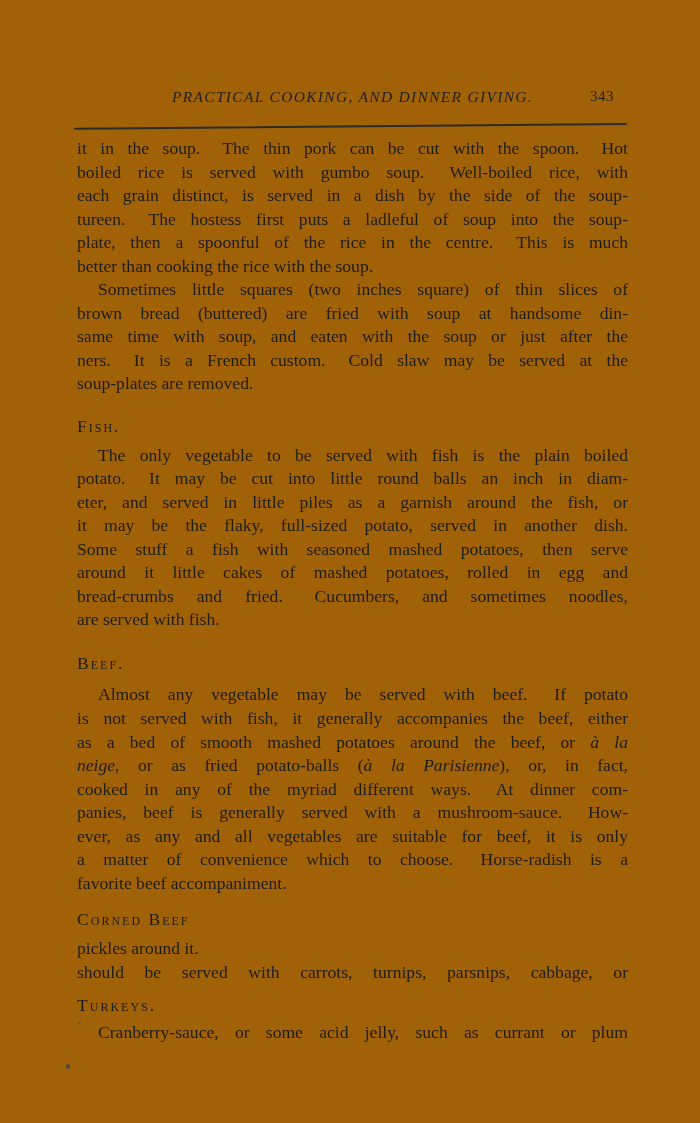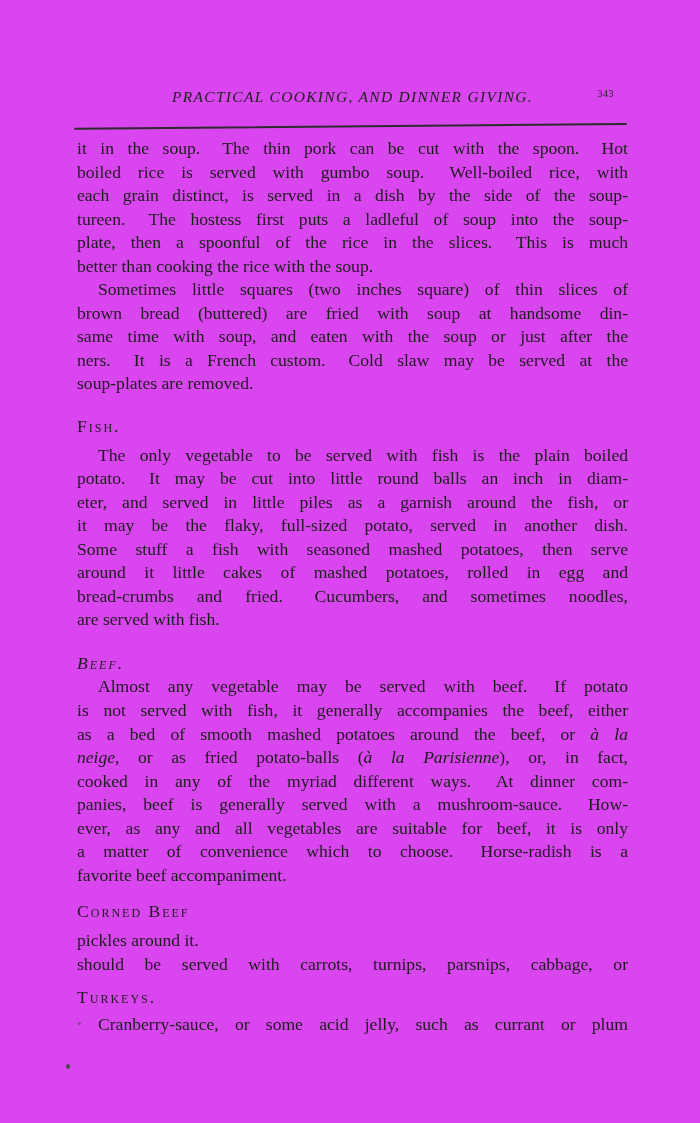--- a/index.html
+++ b/index.html
@@ -1,52 +1,52 @@
 <!DOCTYPE html>
 <html><head>
 <meta charset="utf-8">
 <style>
   html,body { margin:0; padding:0; }
   body { background:#e9e9e6; font-family:"Liberation Serif","DejaVu Serif",serif; }
   .page {
     position:relative; width:700px; height:1123px; margin:0 auto;
-    background:#d946ef; color:#1d1d1d; overflow:hidden;
+    background:#a16207; color:#1d1d1d; overflow:hidden;
   }
   
   .header {
     position:absolute; left:77px; top:88px; width:551px; height:22px;
   }
   .running-title {
     display:block; text-align:center;
     font-style:italic; font-size:15.5px; letter-spacing:1.3px;
     color:#222; white-space:nowrap;
   }
   .page-number {
     position:absolute; right:14px; top:0;
-    font-size:10px; color:#222; letter-spacing:0.5px;
+    font-size:15px; color:#222; letter-spacing:0.5px;
   }
   .rule {
     position:absolute; left:74px; top:123px; width:553px; height:2.4px;
     background:#2b2b2b; transform:rotate(-0.5deg); transform-origin:right center;
     border-radius:1px;
   }
   
   .body-text {
     position:absolute; left:77px; top:137px; width:551px;
     font-size:17.6px; line-height:23.55px; color:#1d1d1d;
   }
   .line { text-align:justify; }
   .line.jl { text-align-last:justify; }
   .line.el { text-align-last:left; }
   .line.indent { text-indent:21px; }
   .heading {
     font-variant:small-caps; letter-spacing:2px;
     font-size:17.6px; line-height:23.55px; margin:19px 0 5px 0;
   }
-  .heading.b4 { margin-top:20px; margin-bottom:0;font-style:italic; }
+  .heading.b4 { margin-top:20px; margin-bottom:8px; }
   .heading.b6 { margin-top:13px; margin-bottom:5px; }
   .heading.b8 { margin-top:10px; margin-bottom:3px; }
   
   .speck {
     position:absolute; background:#4a4a4a; border-radius:50%;
   }
   .speck.s1 { left:66px; top:1064px; width:4px; height:5px; transform:rotate(20deg); }
   .speck.s2 { left:78px; top:1022px; width:3px; height:3px; opacity:0.6; }
 </style>
 </head>
@@ -60,21 +60,21 @@
   </div>
 
   <div class="rule"></div>
 
   <div class="body-text" id="text-body">
       <div class="paragraph">
         <div class="line jl">it in the soup.  The thin pork can be cut with the spoon.  Hot</div>
         <div class="line jl">boiled rice is served with gumbo soup.  Well-boiled rice, with</div>
         <div class="line jl">each grain distinct, is served in a dish by the side of the soup-</div>
         <div class="line jl">tureen.  The hostess first puts a ladleful of soup into the soup-</div>
-        <div class="line jl">plate, then a spoonful of the rice in the slices.  This is much</div>
+        <div class="line jl">plate, then a spoonful of the rice in the centre.  This is much</div>
         <div class="line el">better than cooking the rice with the soup.</div>
       </div>
       <div class="paragraph">
         <div class="line jl indent">Sometimes little squares (two inches square) of thin slices of</div>
         <div class="line jl">brown bread (buttered) are fried with soup at handsome din-</div>
         <div class="line jl">same time with soup, and eaten with the soup or just after the</div>
         <div class="line jl">ners.  It is a French custom.  Cold slaw may be served at the</div>
         <div class="line el">soup-plates are removed.</div>
       </div>
       <div class="heading b2">Fish.</div>

